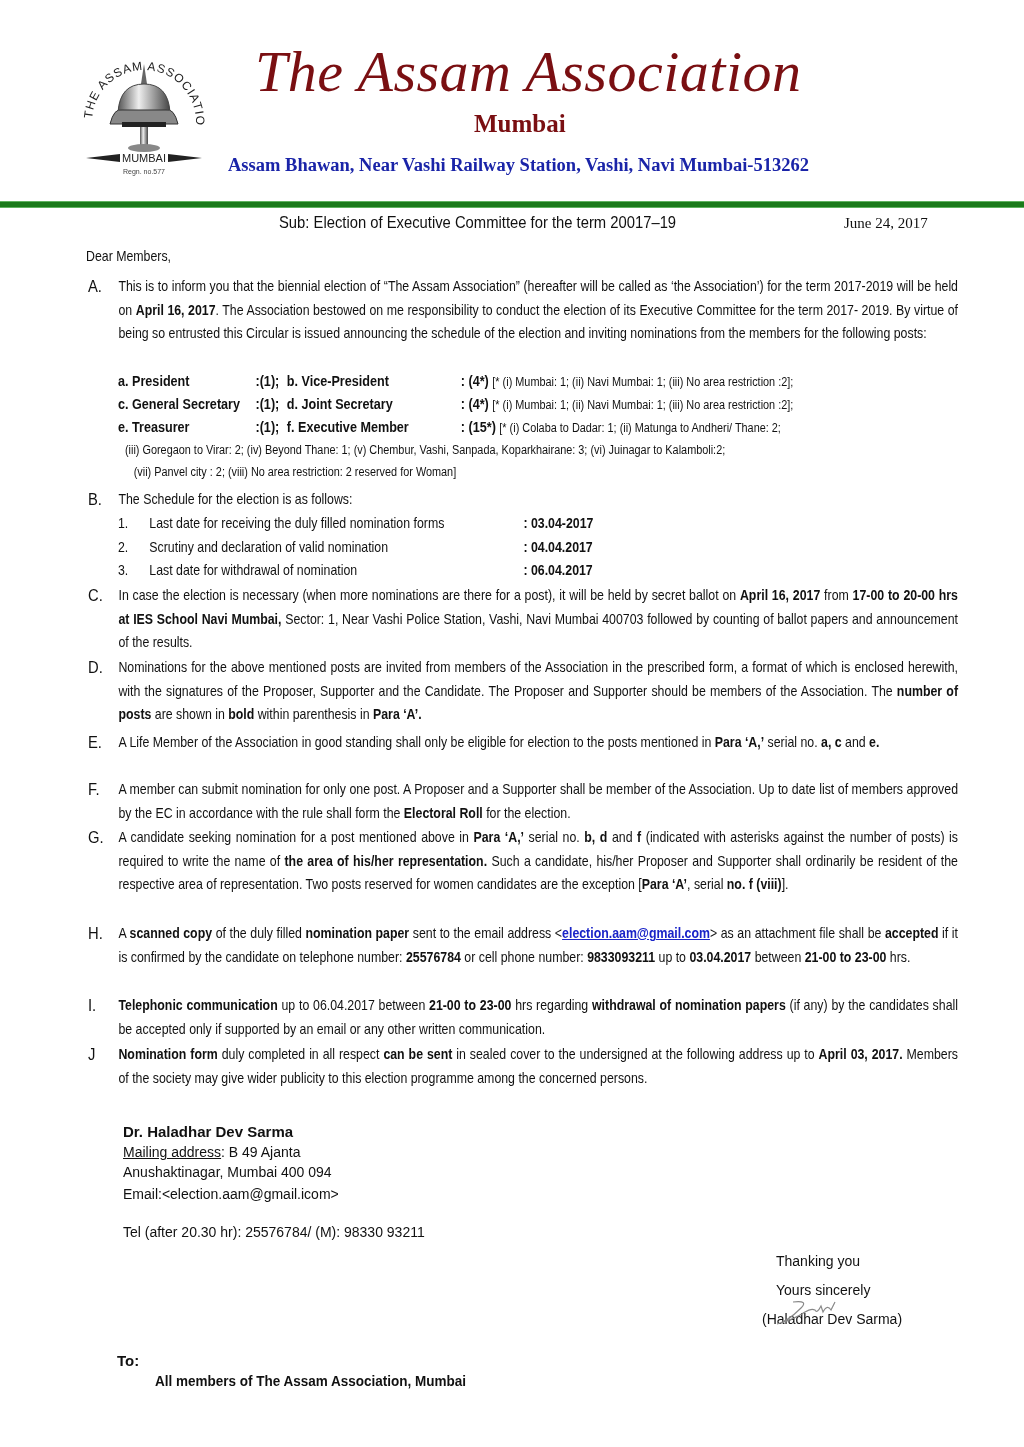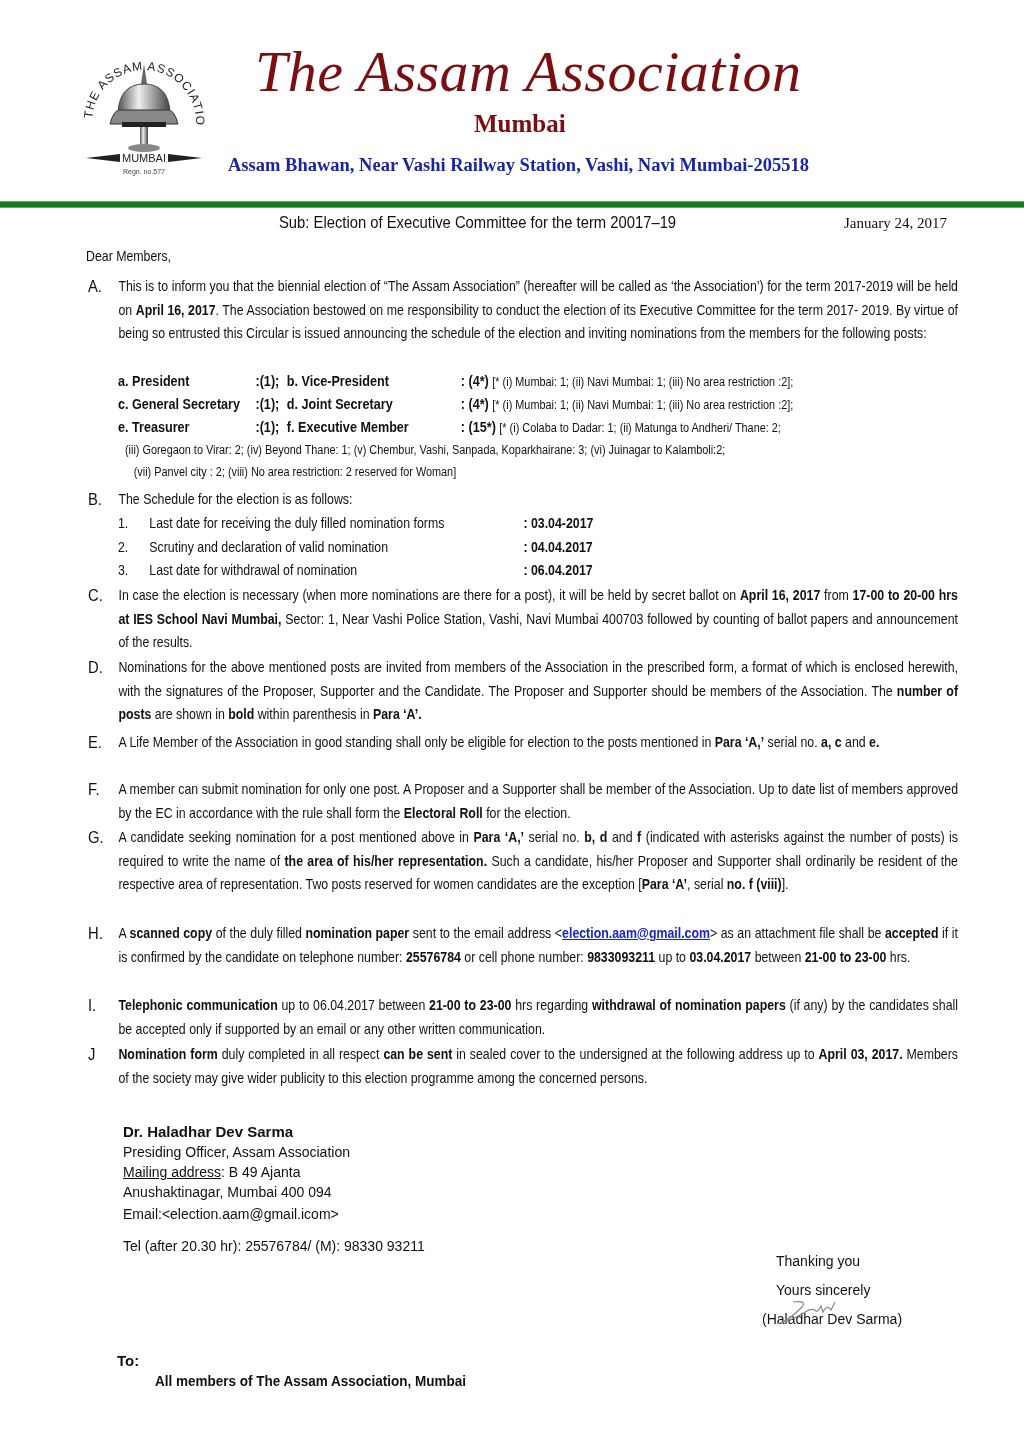--- a/index.html
+++ b/index.html
@@ -69,25 +69,25 @@
     <rect x="62" y="95" width="8" height="18" fill="url(#metal)"></rect>
     <ellipse cx="66" cy="116" rx="16" ry="4" fill="#888"></ellipse>
     <polygon points="8,126 42,122 42,130" fill="#222"></polygon>
     <polygon points="124,126 90,122 90,130" fill="#222"></polygon>
     <text x="66" y="130" text-anchor="middle" font-family="Liberation Sans, sans-serif" font-size="11" fill="#222">MUMBAI</text>
     <text x="66" y="142" text-anchor="middle" font-family="Liberation Sans, sans-serif" font-size="7" fill="#444">Regn. no.577</text>
   </svg>
 </div>
 <div class="abs title">The Assam Association</div>
 <div class="abs city">Mumbai</div>
-<div class="abs addr">Assam Bhawan, Near Vashi Railway Station, Vashi, Navi Mumbai-205518</div>
+<div class="abs addr">Assam Bhawan, Near Vashi Railway Station, Vashi, Navi Mumbai-513262</div>
 <div class="abs rule"></div>
 
 <div class="abs sub">Sub:  Election of Executive Committee for the term 20017–19</div>
-<div class="abs date">January 24, 2017</div>
+<div class="abs date">June 24, 2017</div>
 <div class="abs txt greet">Dear Members,</div>
 
 <div class="abs para txt" style="top:275px;">
   <span class="lbl">A.</span>
   <div class="body"><span>This is to inform you that the biennial election of “The Assam Association” (hereafter will be called as ‘the Association’) for the term 2017-2019 will be held on </span><b>April 16, 2017</b><span>. The Association bestowed on me responsibility to conduct the election of its Executive Committee for the term 2017- 2019. By virtue of being so entrusted this Circular is issued announcing the schedule of the election and inviting nominations from the members for the following posts:</span></div>
 </div>
 
 <div class="abs posts txt">
   <div class="prow">
     <span class="pc pc1"><b>a. President</b></span><span class="pc pc2"><b>:(1);</b></span><span class="pc pc3"><b>b.  Vice-President</b></span><b>: (4*)</b> <span class="small">[* (i) Mumbai: 1;   (ii) Navi Mumbai: 1;   (iii) No area restriction :2];</span>
@@ -147,25 +147,24 @@
   <div class="body"><b>Telephonic communication</b><span> up to 06.04.2017 between </span><b>21-00 to 23-00</b><span> hrs regarding </span><b>withdrawal of nomination papers</b><span> (if any) by the candidates shall be accepted only if supported by an email or any other written communication.</span></div>
 </div>
 
 <div class="abs para txt" style="top:1043px;">
   <span class="lbl">J</span>
   <div class="body"><b>Nomination form</b><span> duly completed in all respect </span><b>can be sent</b><span> in sealed cover to the undersigned at the following address up to </span><b>April 03, 2017.</b><span> Members of the society may give wider publicity to this election programme among the concerned persons.</span></div>
 </div>
 
 <div class="abs sig">
   <div class="name">Dr. Haladhar Dev Sarma</div>
-  <div>Presiding Officer, Assam Association</div>
   <div><span class="u">Mailing address</span><span>: B 49 Ajanta</span></div>
   <div>Anushaktinagar, Mumbai 400 094</div>
   <div style="margin-top:2px;">Email:&lt;election.aam@gmail.icom&gt;</div>
-  <div style="margin-top:12px;">Tel (after 20.30 hr): 25576784/ (M): 98330 93211</div>
+  <div style="margin-top:18px;">Tel (after 20.30 hr): 25576784/ (M): 98330 93211</div>
 </div>
 
 <div class="abs close">
   <div>Thanking you</div>
   <div>Yours sincerely</div>
   <div style="margin-left:-14px;">(Haladhar Dev Sarma)</div>
 </div>
 <div class="abs signature">
   <svg width="100" height="30" viewBox="0 0 100 30">
     <path d="M18 4 Q34 2 26 10 Q12 24 2 26 Q18 22 30 14 Q36 10 40 12 Q42 16 46 8 L48 14 Q52 6 56 12 L60 4" fill="none" stroke="#888" stroke-width="1.2"></path>

